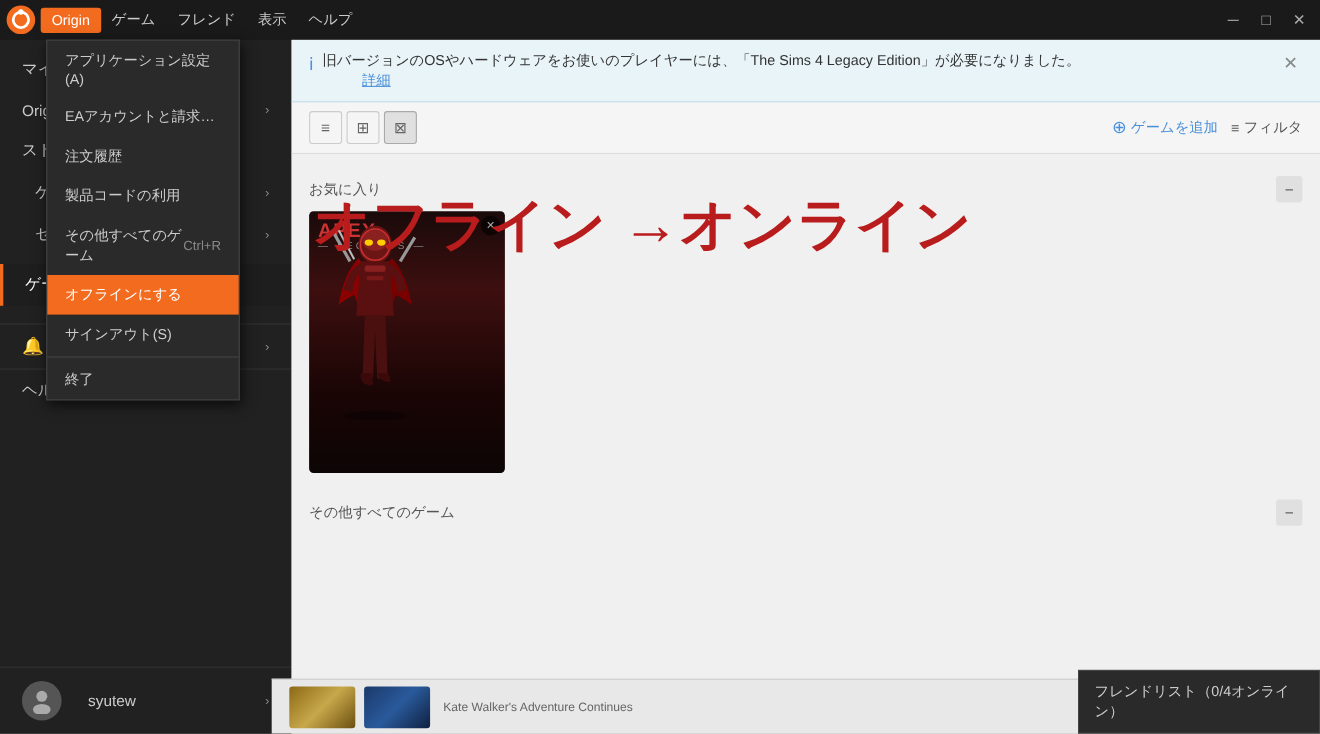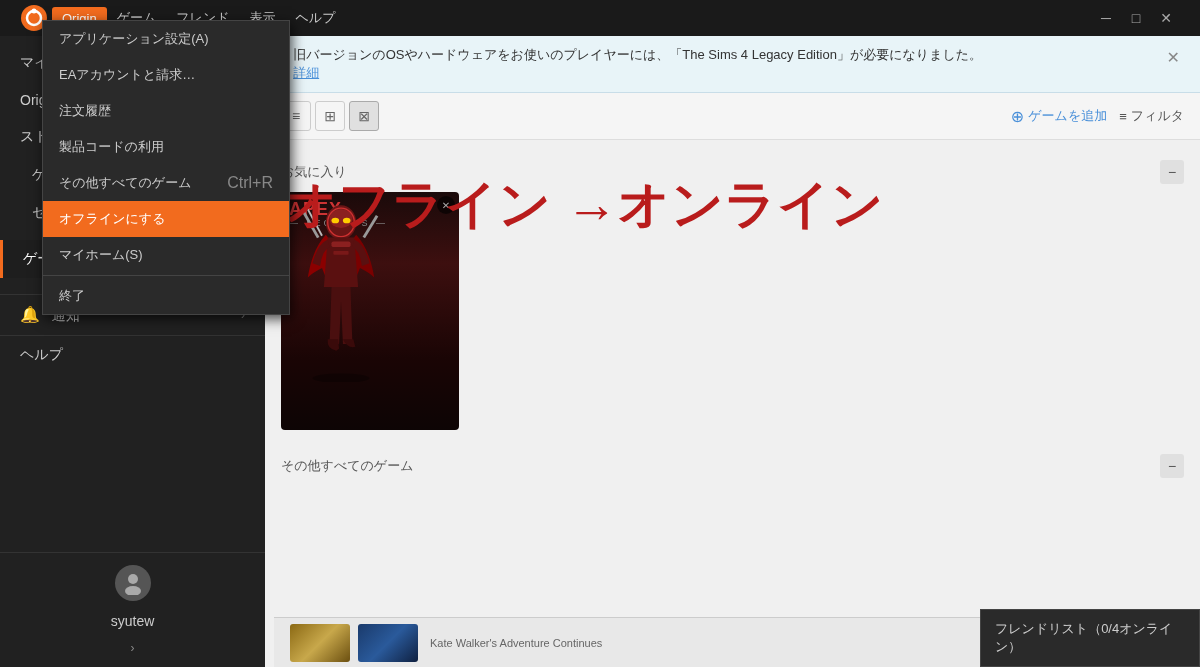--- a/index.html
+++ b/index.html
@@ -13,21 +13,21 @@
     }
 
     
     .title-bar {
       width: 100%;
       height: 36px;
       background: #1a1a1a;
       display: flex;
       align-items: center;
       justify-content: space-between;
-      padding: 0 20px;
+      padding: 0 5px;
       position: relative;
       z-index: 200;
     }
     .title-bar-left {
       display: flex;
       align-items: center;
       gap: 0;
     }
     .origin-logo {
       width: 28px;
@@ -68,44 +68,44 @@
       font-size: 14px;
       cursor: pointer;
       display: flex;
       align-items: center;
       justify-content: center;
     }
 
     
     .dropdown-menu {
       position: absolute;
-      top: 20px;
+      top: 36px;
       left: 42px;
-      width: 248px;
+      width: 176px;
       background: #2a2a2a;
       border: 1px solid #444;
       z-index: 300;
       box-shadow: 2px 4px 12px rgba(0,0,0,0.7);
     }
     .dropdown-item {
       padding: 9px 16px;
       color: #ccc;
       font-size: 13px;
       cursor: pointer;
       display: flex;
       justify-content: space-between;
       align-items: center;
     }
     .dropdown-item.highlighted {
       background: #f26b1e;
       color: white;
     }
     .dropdown-item .shortcut {
       color: #888;
-      font-size: 16px;
+      font-size: 12px;
     }
     .dropdown-divider {
       height: 1px;
       background: #444;
       margin: 2px 0;
     }
 
     
     .main-layout {
       display: flex;
@@ -144,23 +144,22 @@
       font-size: 12px;
     }
     .sidebar-bottom {
       margin-top: auto;
       border-top: 1px solid #333;
     }
     .sidebar-user {
       display: flex;
       align-items: center;
       padding: 12px 20px;
-      gap: 12px;
-      cursor: pointer;
-      flex-direction: column;
+      gap: 24px;
+      cursor: pointer;
     }
     .avatar {
       width: 36px;
       height: 36px;
       border-radius: 50%;
       background: #555;
       display: flex;
       align-items: center;
       justify-content: center;
       color: #aaa;
@@ -197,20 +196,21 @@
       color: #4a90d9;
       font-size: 16px;
       margin-top: 1px;
     }
     .info-text-block { flex: 1; }
     .info-link {
       color: #4a90d9;
       text-decoration: underline;
       cursor: pointer;
       display: block;
+      margin-left: 36px;
     }
     .info-close {
       color: #888;
       cursor: pointer;
       font-size: 16px;
       padding: 2px 4px;
     }
 
     
     .content-toolbar {
@@ -409,21 +409,21 @@
       padding: 10px 20px;
       color: #ccc;
       font-size: 14px;
       cursor: pointer;
       border-top: 1px solid #333;
     }
 
     .bottom-thumbnails {
       position: absolute;
       bottom: 0;
-      left: 274px;
+      left: 247px;
       right: 0;
       height: 50px;
       background: #e8e8e8;
       display: flex;
       align-items: center;
       padding: 0 16px;
       gap: 8px;
       border-top: 1px solid #ccc;
       overflow: hidden;
     }
@@ -483,21 +483,21 @@
     <span>製品コードの利用</span>
   </div>
   <div class="dropdown-item">
     <span>その他すべてのゲーム</span>
     <span class="shortcut">Ctrl+R</span>
   </div>
   <div class="dropdown-item highlighted">
     <span>オフラインにする</span>
   </div>
   <div class="dropdown-item">
-    <span>マイホーム(S)</span>
+    <span>サインアウト(S)</span>
   </div>
   <div class="dropdown-divider"></div>
   <div class="dropdown-item">
     <span>終了</span>
   </div>
 </div>
 
 <div class="main-layout">
 
   <div class="sidebar">

